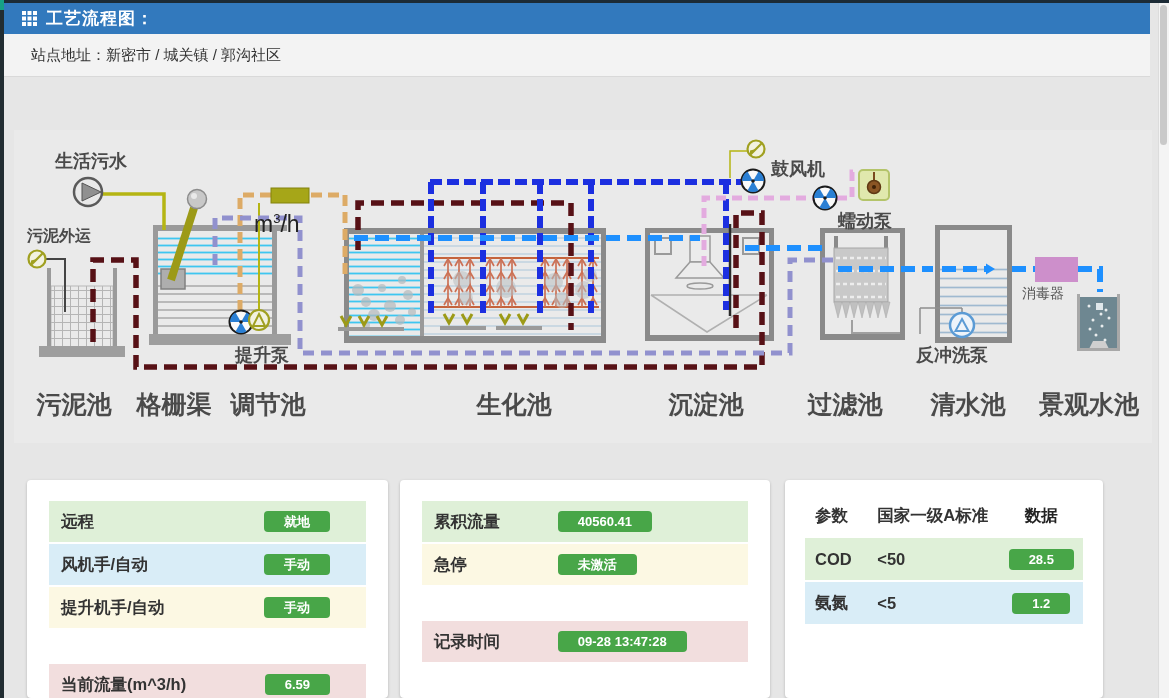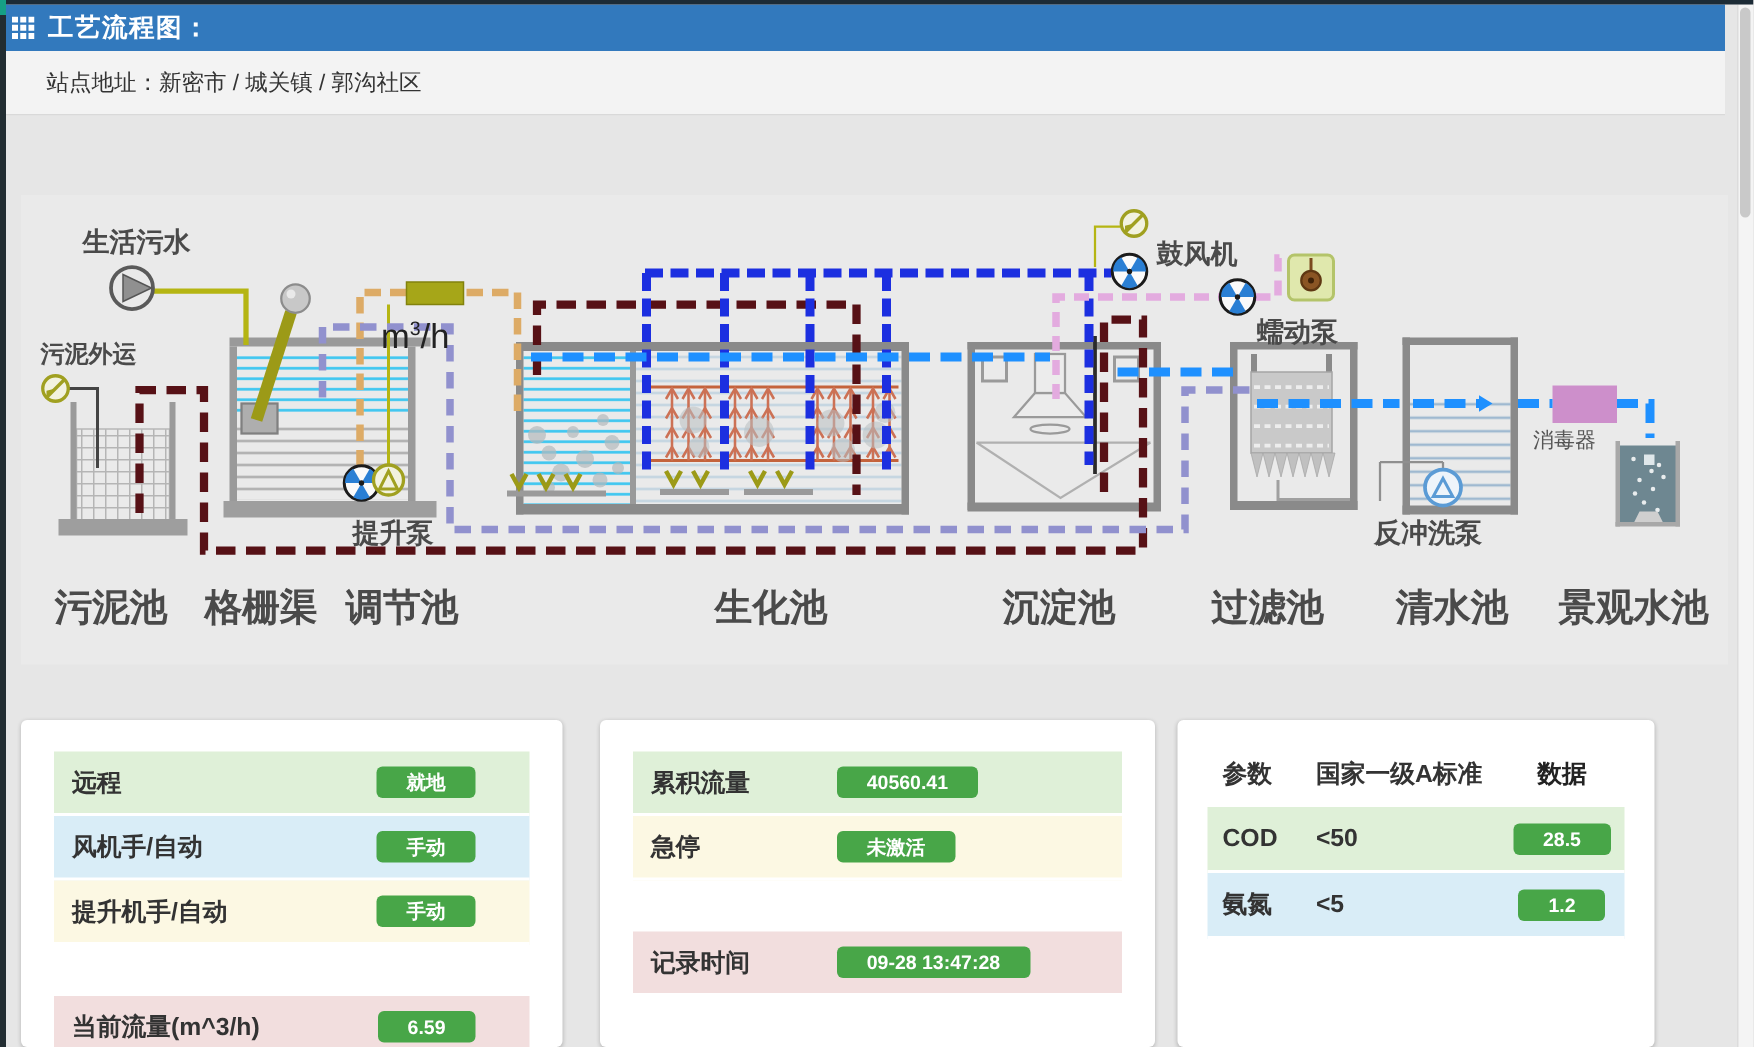--- a/index.html
+++ b/index.html
@@ -11,21 +11,21 @@
   }
   .top-strip{position:absolute;left:0;top:0;width:1169px;height:3px;background:#1c2b36;z-index:30;}
   .left-strip{position:absolute;left:0;top:0;width:4px;height:698px;background:#222d32;z-index:31;}
   .left-strip .teal{width:4px;height:10px;background:#16a085;}
   .scrollbar{position:absolute;right:0;top:3px;bottom:0;width:10px;background:#f4f4f4;border-left:1px solid #dcdcdc;z-index:29;}
   .scroll-thumb{position:absolute;left:1px;top:2px;width:7px;height:140px;background:#c9c9c9;border-radius:4px;}
 
   .header-bar{
     position:absolute;left:4px;top:3px;width:1146px;height:31px;
     background:#3279bd;color:#fff;display:flex;align-items:center;
-    padding-left:4px;box-sizing:border-box;
+    padding-left:18px;box-sizing:border-box;
   }
   .grid-icon{display:inline-block;margin-right:9px;line-height:0;}
   .header-title{font-size:17px;font-weight:bold;letter-spacing:1px;}
 
   .breadcrumb-bar{
     position:absolute;left:4px;top:34px;width:1146px;height:43px;
     background:#f3f3f3;border-bottom:1px solid #d9d9d9;box-sizing:border-box;
     display:flex;align-items:center;padding-left:27px;
     font-size:15px;color:#333;
   }
@@ -34,21 +34,21 @@
     position:absolute;left:14px;top:130px;width:1138px;height:313px;
     background:#eaeaea;
   }
   .diagram-panel svg{display:block;}
 
   .card{
     position:absolute;top:480px;height:218px;background:#fff;
     border-radius:4px;box-shadow:0 1px 3px rgba(0,0,0,.22);
     box-sizing:border-box;
   }
-  #card1{left:14px;width:361px;}
+  #card1{left:27px;width:361px;}
   #card2{left:400px;width:370px;}
   #card3{left:785px;width:318px;}
   .tbl{margin:21px 22px 0 22px;}
   #card3 .tbl{margin:14px 20px 0 20px;}
   .trow{display:flex;align-items:center;height:41px;border-bottom:2px solid #fff;padding:0 12px;}
   .tone-success{background:#dff0d8;}
   .tone-info{background:#d9edf7;}
   .tone-warning{background:#fcf8e3;}
   .tone-danger{background:#f2dede;margin-top:34px;}
   .lbl{font-weight:bold;font-size:16.5px;color:#333;}

